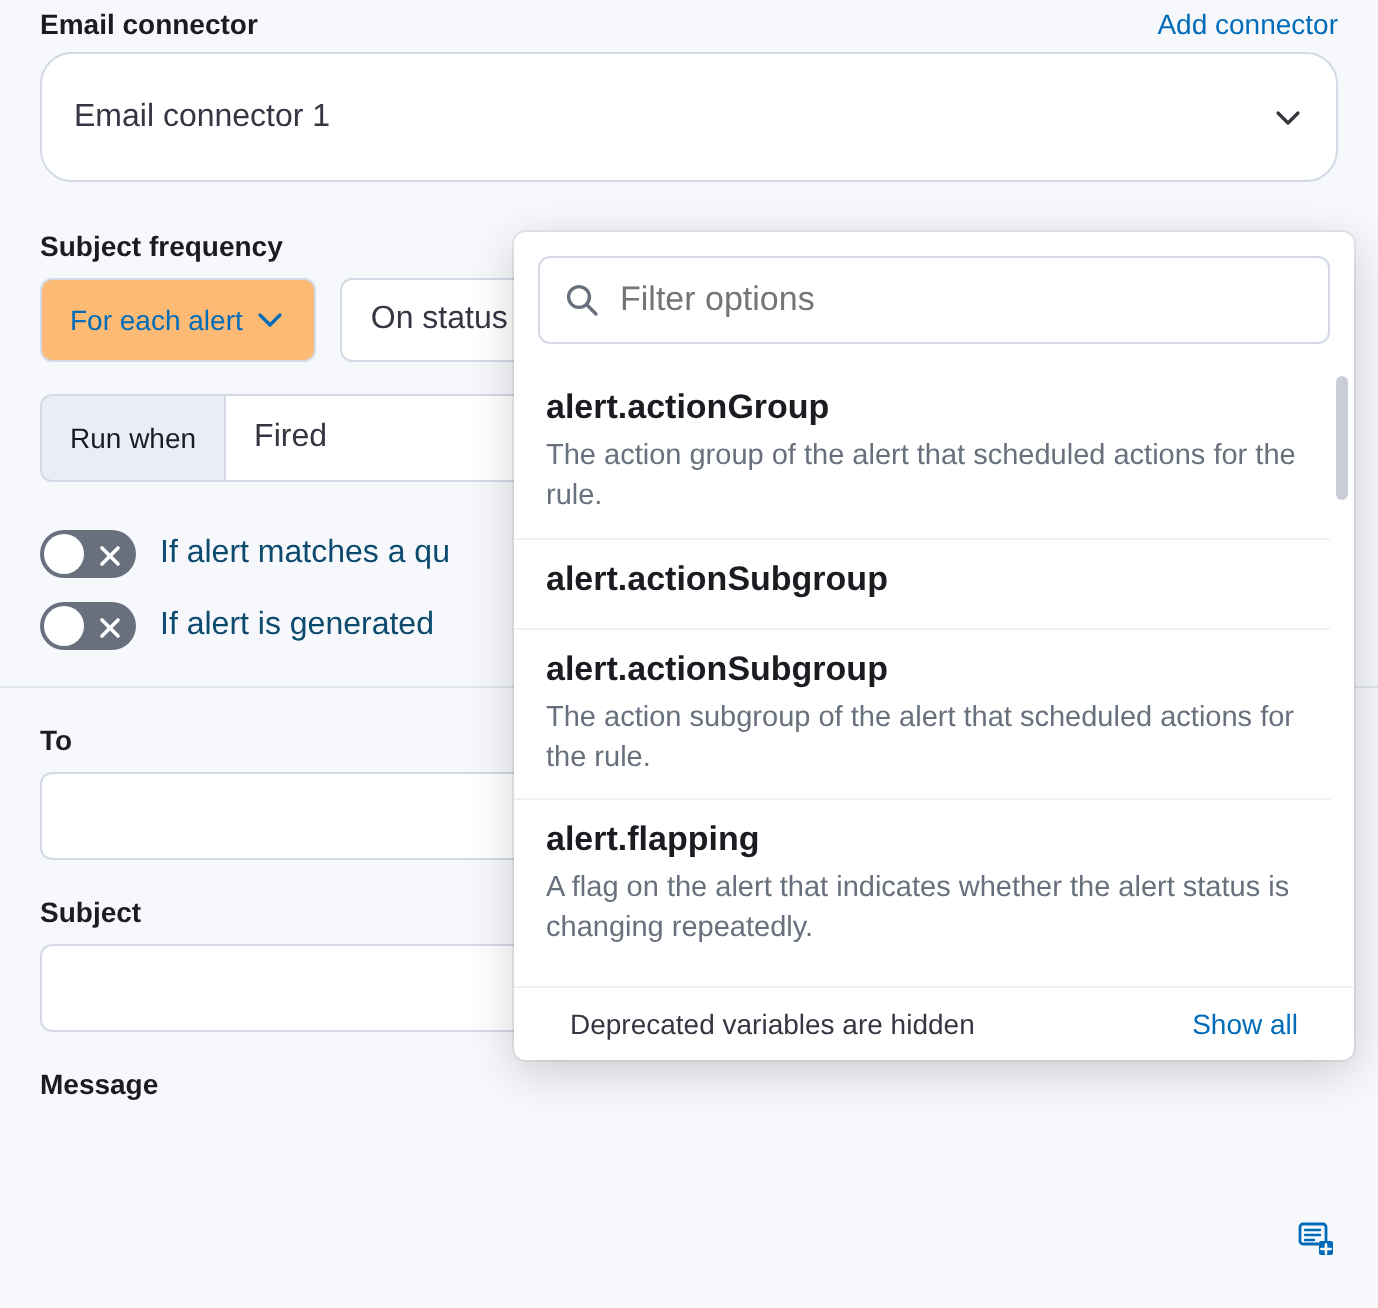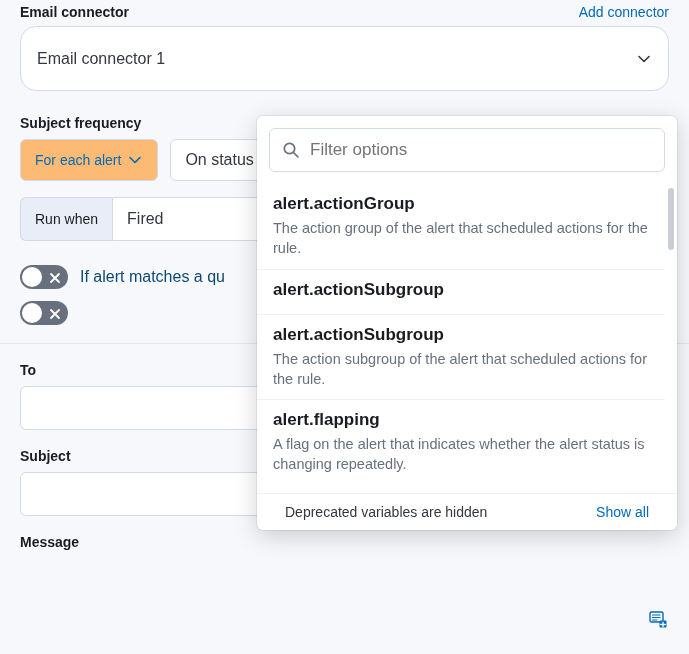--- a/index.html
+++ b/index.html
@@ -303,20 +303,21 @@
   </div>
   <div class="toggle-row">
     <div class="toggle">
       <div class="knob"></div>
       <span class="x-icon">
         <svg viewBox="0 0 12 12">
             <path d="M2 2 L10 10 M10 2 L2 10" stroke="#fff" stroke-width="1.8" stroke-linecap="round"></path>
           </svg>
       </span>
     </div>
+    <span class="toggle-text">If alert is generated</span>
   </div>
 
   <hr class="divider">
 
   <div class="field-group">
     <span class="field-label">To</span>
     <input class="text-input" type="text" style="">
   </div>
 
   <div class="field-group">

